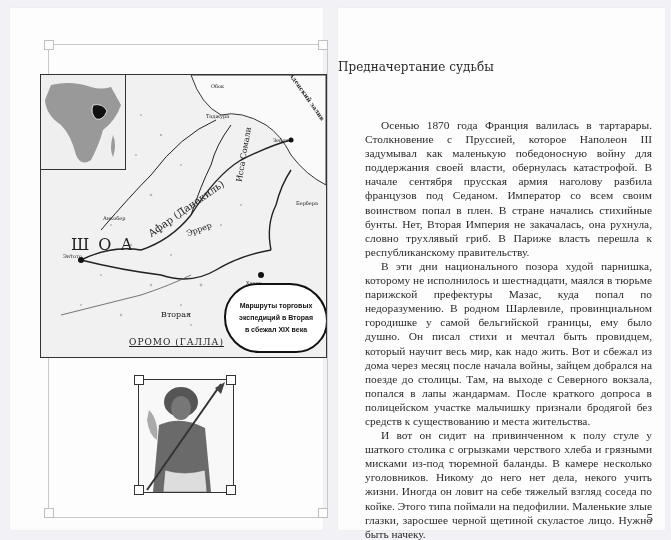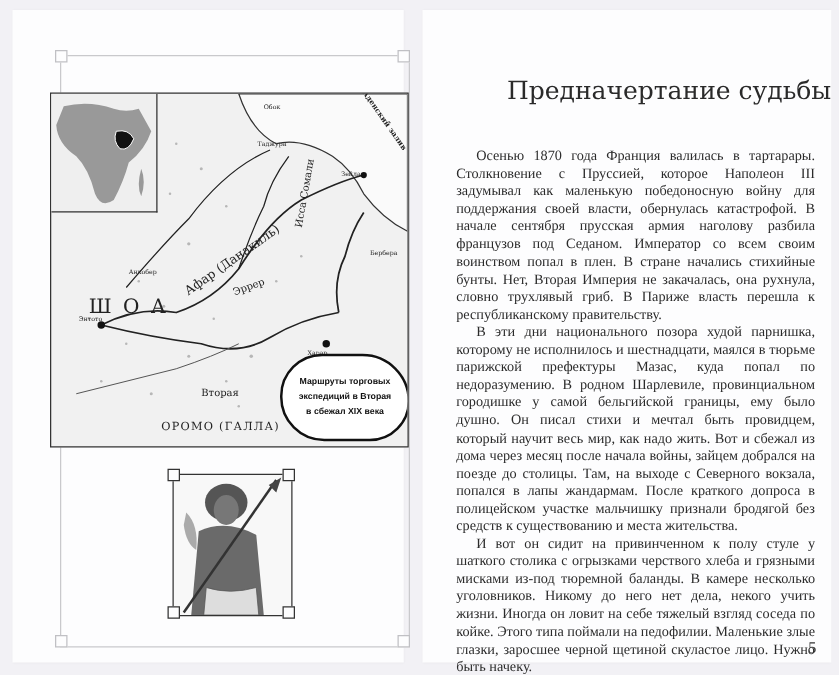--- a/index.html
+++ b/index.html
@@ -45,22 +45,22 @@
     font-family:Liberation Sans, sans-serif; font-weight:bold; font-size:7px; line-height:12px;
     color:#111; text-align:center;
   }
   .portrait {
     position:absolute; left:128px; top:371px; width:94px; height:112px;
     border:1.5px solid #333; background:#fafafa; overflow:hidden;
   }
 
   
   .chapter-title {
-    position:absolute; left:0; width:327px; top:52px; text-align:right;
-    font-family:"DejaVu Serif", serif; font-size:20px; color:#2a2a2a;
+    position:absolute; left:0; width:327px; top:52px; text-align:left;
+    font-family:"DejaVu Serif", serif; font-size:12px; color:#2a2a2a;
   }
   .body-text {
     position:absolute; left:27px; top:110px; width:287px;
     font-family:Liberation Serif, serif; font-size:11.4px; line-height:14.1px;
     color:#2b2b2b; text-align:justify;
   }
   .body-text p { margin:0; text-indent:16px; }
   .page-number {
     position:absolute; right:12px; top:502px;
     font-family:"Liberation Serif", serif; font-size:13px; color:#333;
@@ -119,21 +119,21 @@
         <path d="M10,10 Q30,5 50,12 Q60,15 70,12 L80,30 Q75,45 62,55 Q58,70 50,85 Q40,92 35,80 Q30,60 20,50 Q5,40 4,25 Z" fill="#999"></path>
         <path d="M52,30 Q62,28 66,36 Q62,46 55,44 Q49,38 52,30 Z" fill="#111" stroke="#fff" stroke-width="0.8"></path>
         <path d="M72,60 Q76,70 72,82 Q68,74 72,60 Z" fill="#999"></path>
       </svg>
     </div>
 
     <span class="map-label" style="left:238px;top:18px;font-size:6px;transform:rotate(55deg);font-weight:bold;">Аденский залив</span>
     <span class="map-label" style="left:100px;top:128px;font-size:10px;transform:rotate(-35deg);">Афар (Данакиль)</span>
     <span class="map-label" style="left:175px;top:75px;font-size:8px;transform:rotate(-80deg);">Исса Сомали</span>
     <span class="map-label" style="left:30px;top:160px;font-size:16px;letter-spacing:2px;">Ш О А</span>
-    <span class="map-label" style="left:88px;top:262px;font-size:9px;letter-spacing:1px;">ОРОМО (ГАЛЛА)</span>
+    <span class="map-label" style="left:88px;top:262px;font-size:9px;letter-spacing:1px;text-decoration:underline;">ОРОМО (ГАЛЛА)</span>
     <span class="map-label" style="left:145px;top:150px;font-size:8px;transform:rotate(-20deg);">Эррер</span>
     <span class="map-label" style="left:205px;top:205px;font-size:5px;">Харар</span>
     <span class="map-label" style="left:232px;top:62px;font-size:5px;">Зейла</span>
     <span class="map-label" style="left:255px;top:125px;font-size:5px;">Бербера</span>
     <span class="map-label" style="left:62px;top:140px;font-size:5px;">Анкобер</span>
     <span class="map-label" style="left:22px;top:178px;font-size:5px;">Энтото</span>
     <span class="map-label" style="left:165px;top:38px;font-size:5px;">Таджура</span>
     <span class="map-label" style="left:170px;top:8px;font-size:5px;">Обок</span>
     <span class="map-label" style="left:120px;top:235px;font-size:8px;">Вторая</span>
 

